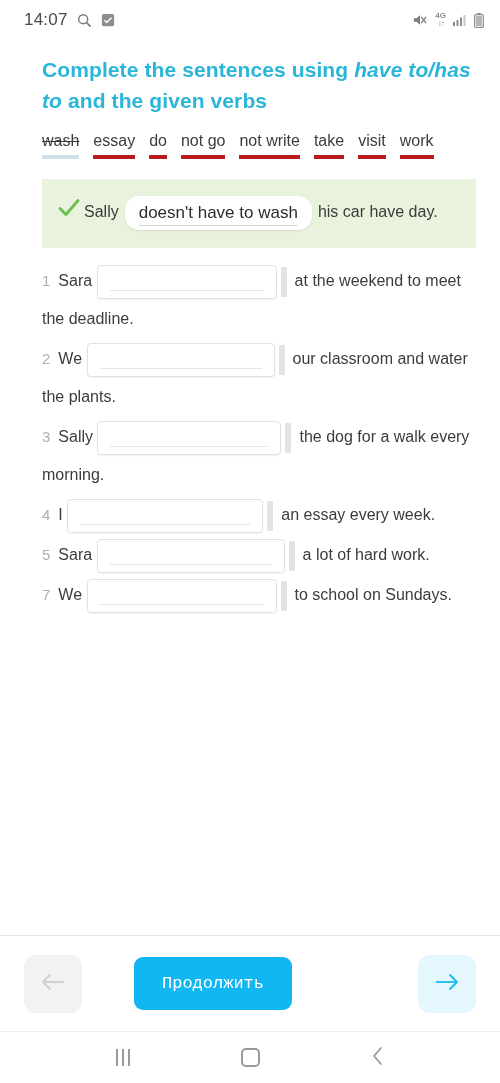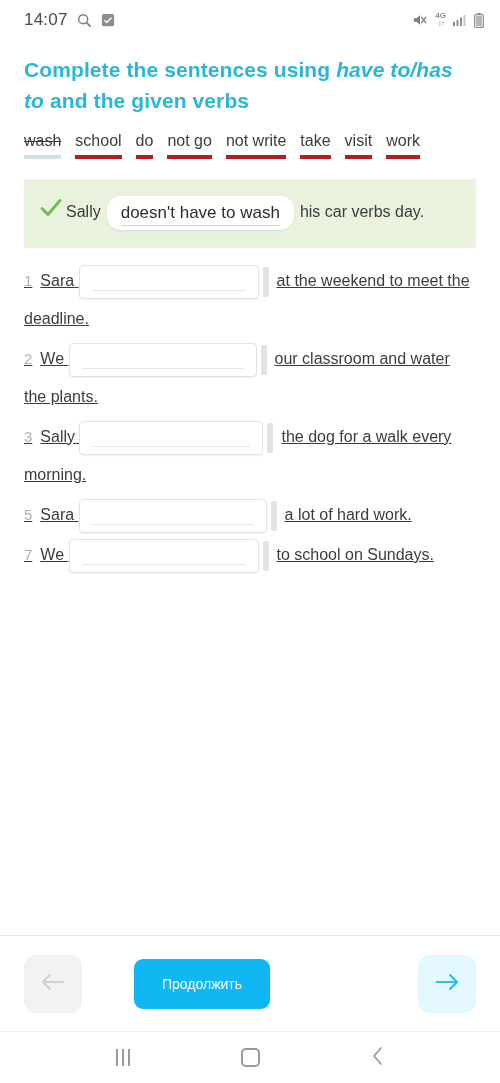--- a/index.html
+++ b/index.html
@@ -27,21 +27,21 @@
   .sb-time { font-size: 17px; color: #4a4a4a; letter-spacing: .2px; }
   .sb-right { margin-left: auto; display: flex; align-items: center; gap: 7px; }
   .ico { display: inline-flex; align-items: center; justify-content: center; }
   .sb-4g { font-size: 8px; color: #8a8a8a; line-height: 1; font-weight: bold; text-align:center; }
   .sb-4g small { display:block; font-size: 8px; letter-spacing:-1px; }
 
   
   .content {
     flex: 1 1 auto;
     overflow: hidden;
-    padding: 0 0 0 0;
+    padding: 0 0 0 18px;
   }
 
   .title {
     color: #29b6d8;
     font-size: 21px;
     font-weight: bold;
     line-height: 31px;
     padding: 14px 24px 6px 24px;
     letter-spacing: .1px;
   }
@@ -94,21 +94,20 @@
   }
   .answer-box span { border-bottom: 1px solid #d5d5d5; padding-bottom: 2px; display:inline-block;}
 
   
   .questions { padding: 14px 24px 0 24px; }
   .q {
     font-size: 16px;
     color: #3c3c3c;
     line-height: 38px;
     margin-bottom: 2px;
-    text-decoration: underline;
   }
   .q-num { color: #b0b0b0; font-size: 15px; margin-right: 8px; }
   .q-sub { }
   .q-input {
     display: inline-block;
     background: #ffffff;
     border: 1px solid #e2e2e2;
     border-radius: 4px;
     height: 34px;
     vertical-align: middle;
@@ -144,22 +143,22 @@
     display: flex; align-items: center; justify-content: center;
     border: none;
   }
   .nav-prev { background: #f2f2f2; }
   .nav-next { background: #e3f7fd; margin-left: auto; }
   .continue {
     background: #11b7f3;
     color: #ffffff;
     border: none;
     border-radius: 9px;
-    font-size: 14px;
-    font-family: Liberation Sans, sans-serif;
+    font-size: 17px;
+    font-family: Liberation Mono, monospace;
     padding: 17px 28px;
     margin-left: 52px;
     cursor: pointer;
   }
 
   
   .androidnav {
     flex: 0 0 52px;
     border-top: 1px solid #ededed;
     display: flex; align-items: center; justify-content: space-around;
@@ -219,34 +218,35 @@
       </span>
     </div>
   </div>
 
   <div class="content">
 
     <div class="title">
       <span>Complete the sentences using </span><em>have to/has to</em><span> and the given verbs</span>
     </div>
 
-    <div class="wordbank"><span class="used">wash</span><span>school</span><span>do</span><span>not go</span><span>not write</span><span>take</span><span>visit</span><span>work</span></div>
+    <div class="wordbank"><span class="used">wash</span><span>essay</span><span>do</span><span>not go</span><span>not write</span><span>take</span><span>visit</span><span>work</span></div>
 
     <div class="example">
       <span class="check">
         <svg width="22" height="20" viewBox="0 0 22 20">
             <path d="M2 10.5 L8 16.5 L20 2.5" fill="none" stroke="#6cbf4a" stroke-width="2.8" stroke-linecap="round" stroke-linejoin="round"></path>
           </svg>
-      </span><span>Sally</span><span class="answer-box"><span>doesn't have to wash</span></span><span>his car verbs day.</span>
+      </span><span>Sally</span><span class="answer-box"><span>doesn't have to wash</span></span><span>his car have day.</span>
     </div>
 
     <div class="questions">
         <div class="q"><span class="q-num">1</span><span class="q-sub">Sara</span> <span class="q-input" style="width: 180px;"></span><span class="handle"></span><span>at the weekend to meet the deadline.</span></div>
         <div class="q"><span class="q-num">2</span><span class="q-sub">We</span> <span class="q-input" style="width: 188px;"></span><span class="handle"></span><span>our classroom and water the plants.</span></div>
         <div class="q"><span class="q-num">3</span><span class="q-sub">Sally</span> <span class="q-input" style="width: 184px;"></span><span class="handle"></span><span>the dog for a walk every morning.</span></div>
+        <div class="q"><span class="q-num">4</span><span class="q-sub">I</span> <span class="q-input" style="width: 196px;"></span><span class="handle"></span><span>an essay every week.</span></div>
         <div class="q"><span class="q-num">5</span><span class="q-sub">Sara</span> <span class="q-input" style="width: 188px;"></span><span class="handle"></span><span>a lot of hard work.</span></div>
         <div class="q"><span class="q-num">7</span><span class="q-sub">We</span> <span class="q-input" style="width: 190px;"></span><span class="handle"></span><span>to school on Sundays.</span></div>
       </div>
 
   </div>
 
   <div class="footer">
     <button class="nav-btn nav-prev">
       <span>
         <svg width="26" height="20" viewBox="0 0 26 20">

